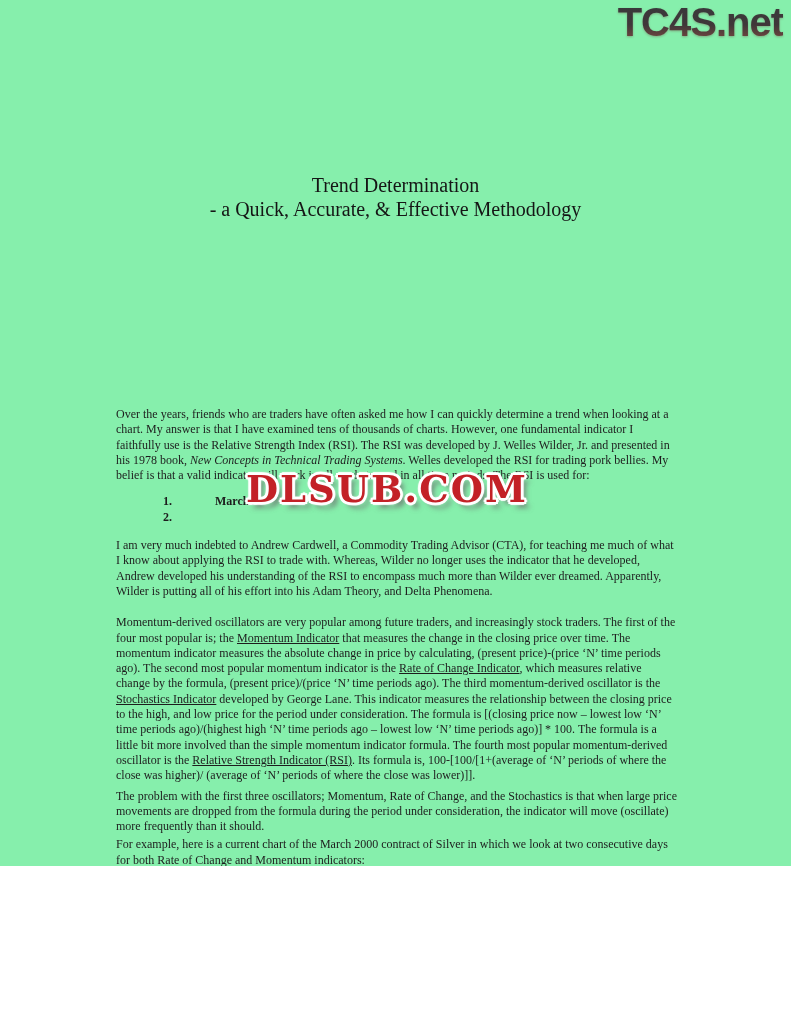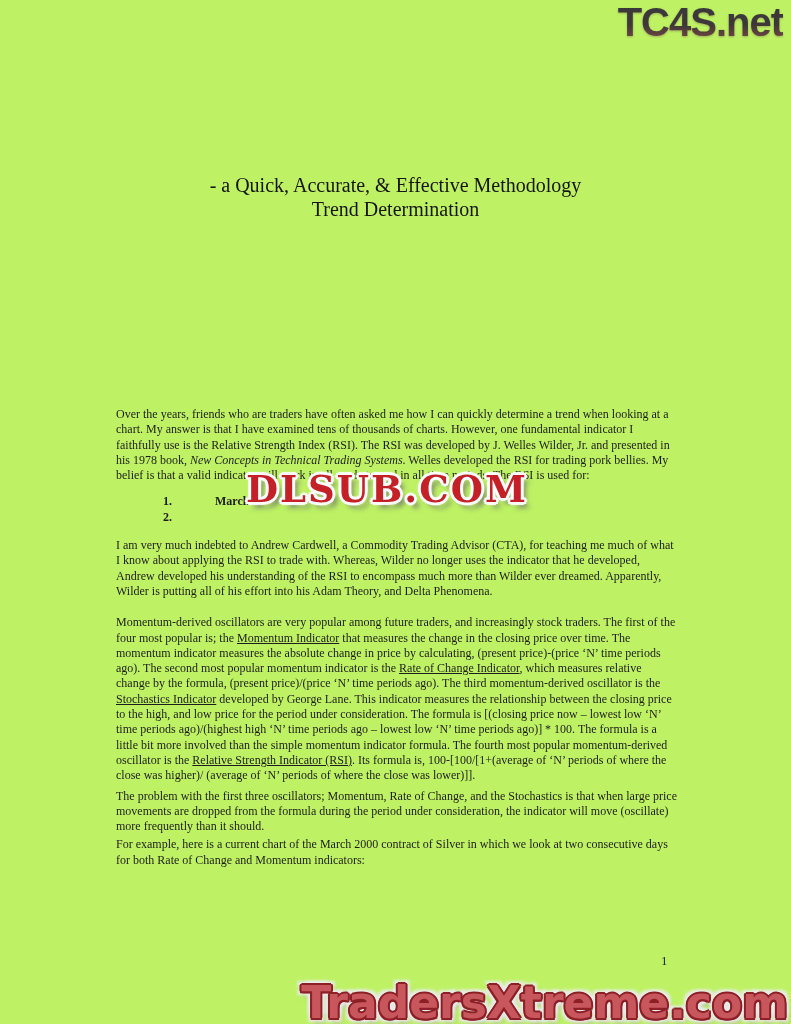--- a/index.html
+++ b/index.html
@@ -1,18 +1,18 @@
 <!DOCTYPE html>
 <html><head>
 <meta charset="utf-8">
 <style>
   html,body { margin:0; padding:0; background:#ffffff; }
   .page {
-    position:relative; width:791px; height:1024px; margin:0 auto;
-    background:#bef264; overflow:hidden;
+    position:relative; width:791px; height:866px; margin:0 auto;
+    background:#86efac; overflow:hidden;
     font-family:"Liberation Serif", serif; color:#1d1d1d;
   }
 
   
   .header-logo {
     position:absolute; top:0px; right:8px;
     font-family:"Liberation Sans", sans-serif;
     font-weight:700; font-size:40px; letter-spacing:-1px;
     color:#473a36;
   }
@@ -85,22 +85,22 @@
   }
 </style>
 </head>
 <body>
 
 <div class="page">
 
   <div class="header-logo">TC4S.net</div>
 
   <div class="title-block">
+    <div>Trend Determination</div>
     <div>- a Quick, Accurate, &amp; Effective Methodology</div>
-    <div>Trend Determination</div>
   </div>
 
 
   <div class="content">
 
     <p class="para"><span>Over the years, friends who are traders have often asked me how I can quickly determine a trend when looking at a chart. My answer is that I have examined tens of thousands of charts. However, one fundamental indicator I faithfully use is the Relative Strength Index (RSI). The RSI was developed by J. Welles Wilder, Jr. and presented in his 1978 book, </span><span class="seg-italic">New Concepts in Technical Trading Systems</span><span>. Welles developed the RSI for trading pork bellies. My belief is that a valid indicator will work in all markets, and in all time periods.  The RSI is used for:</span></p>
 
     <div class="list">
       <div class="list-row">
         <span class="list-num">1.</span>

